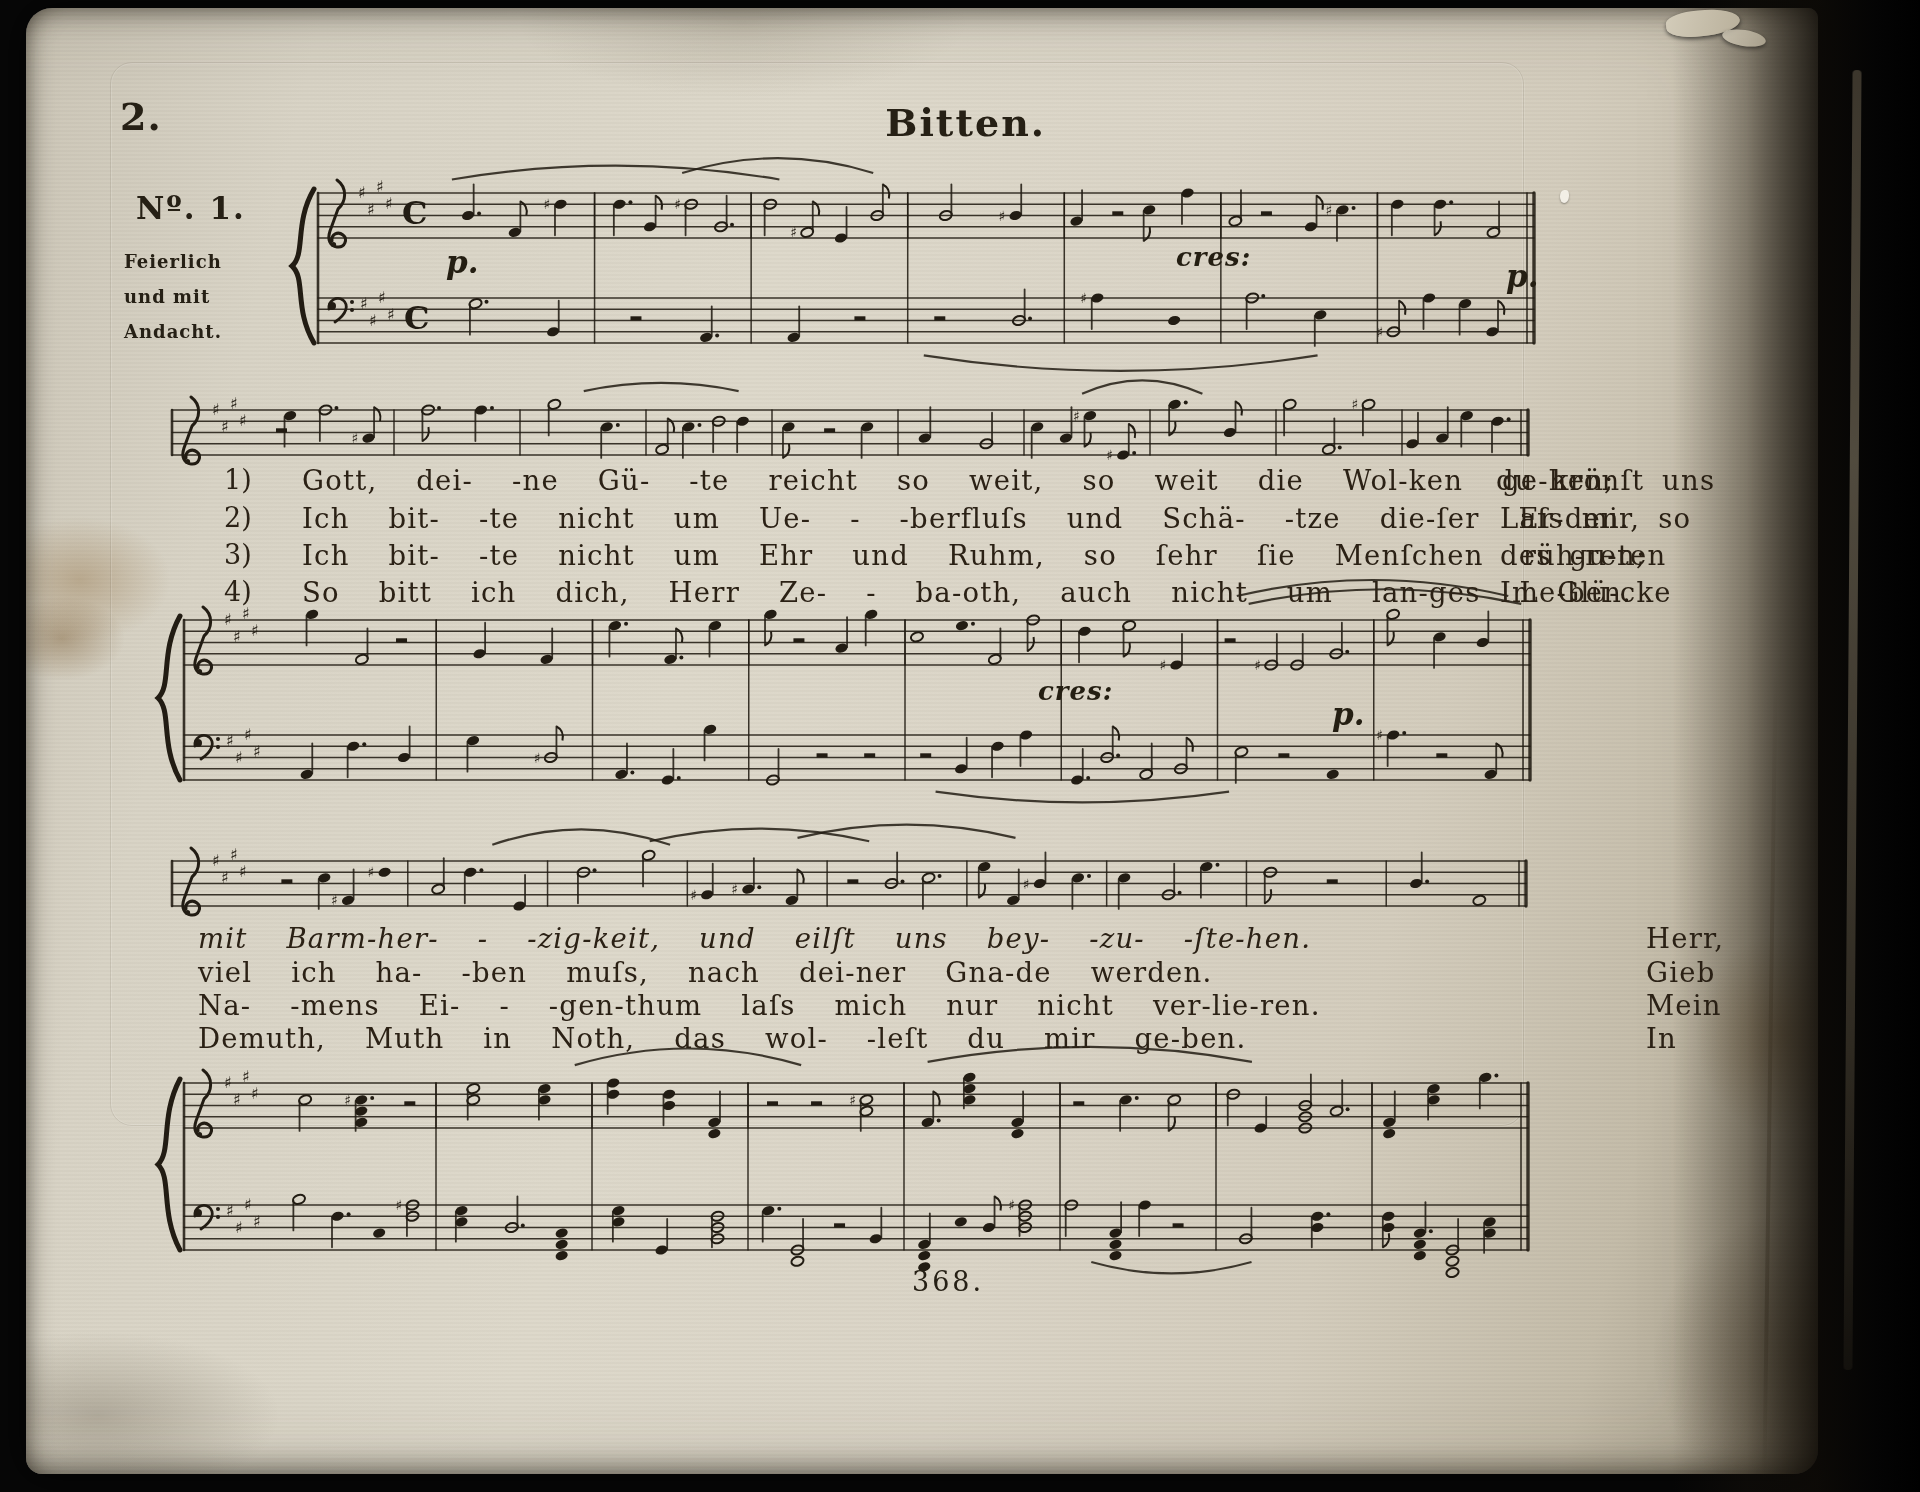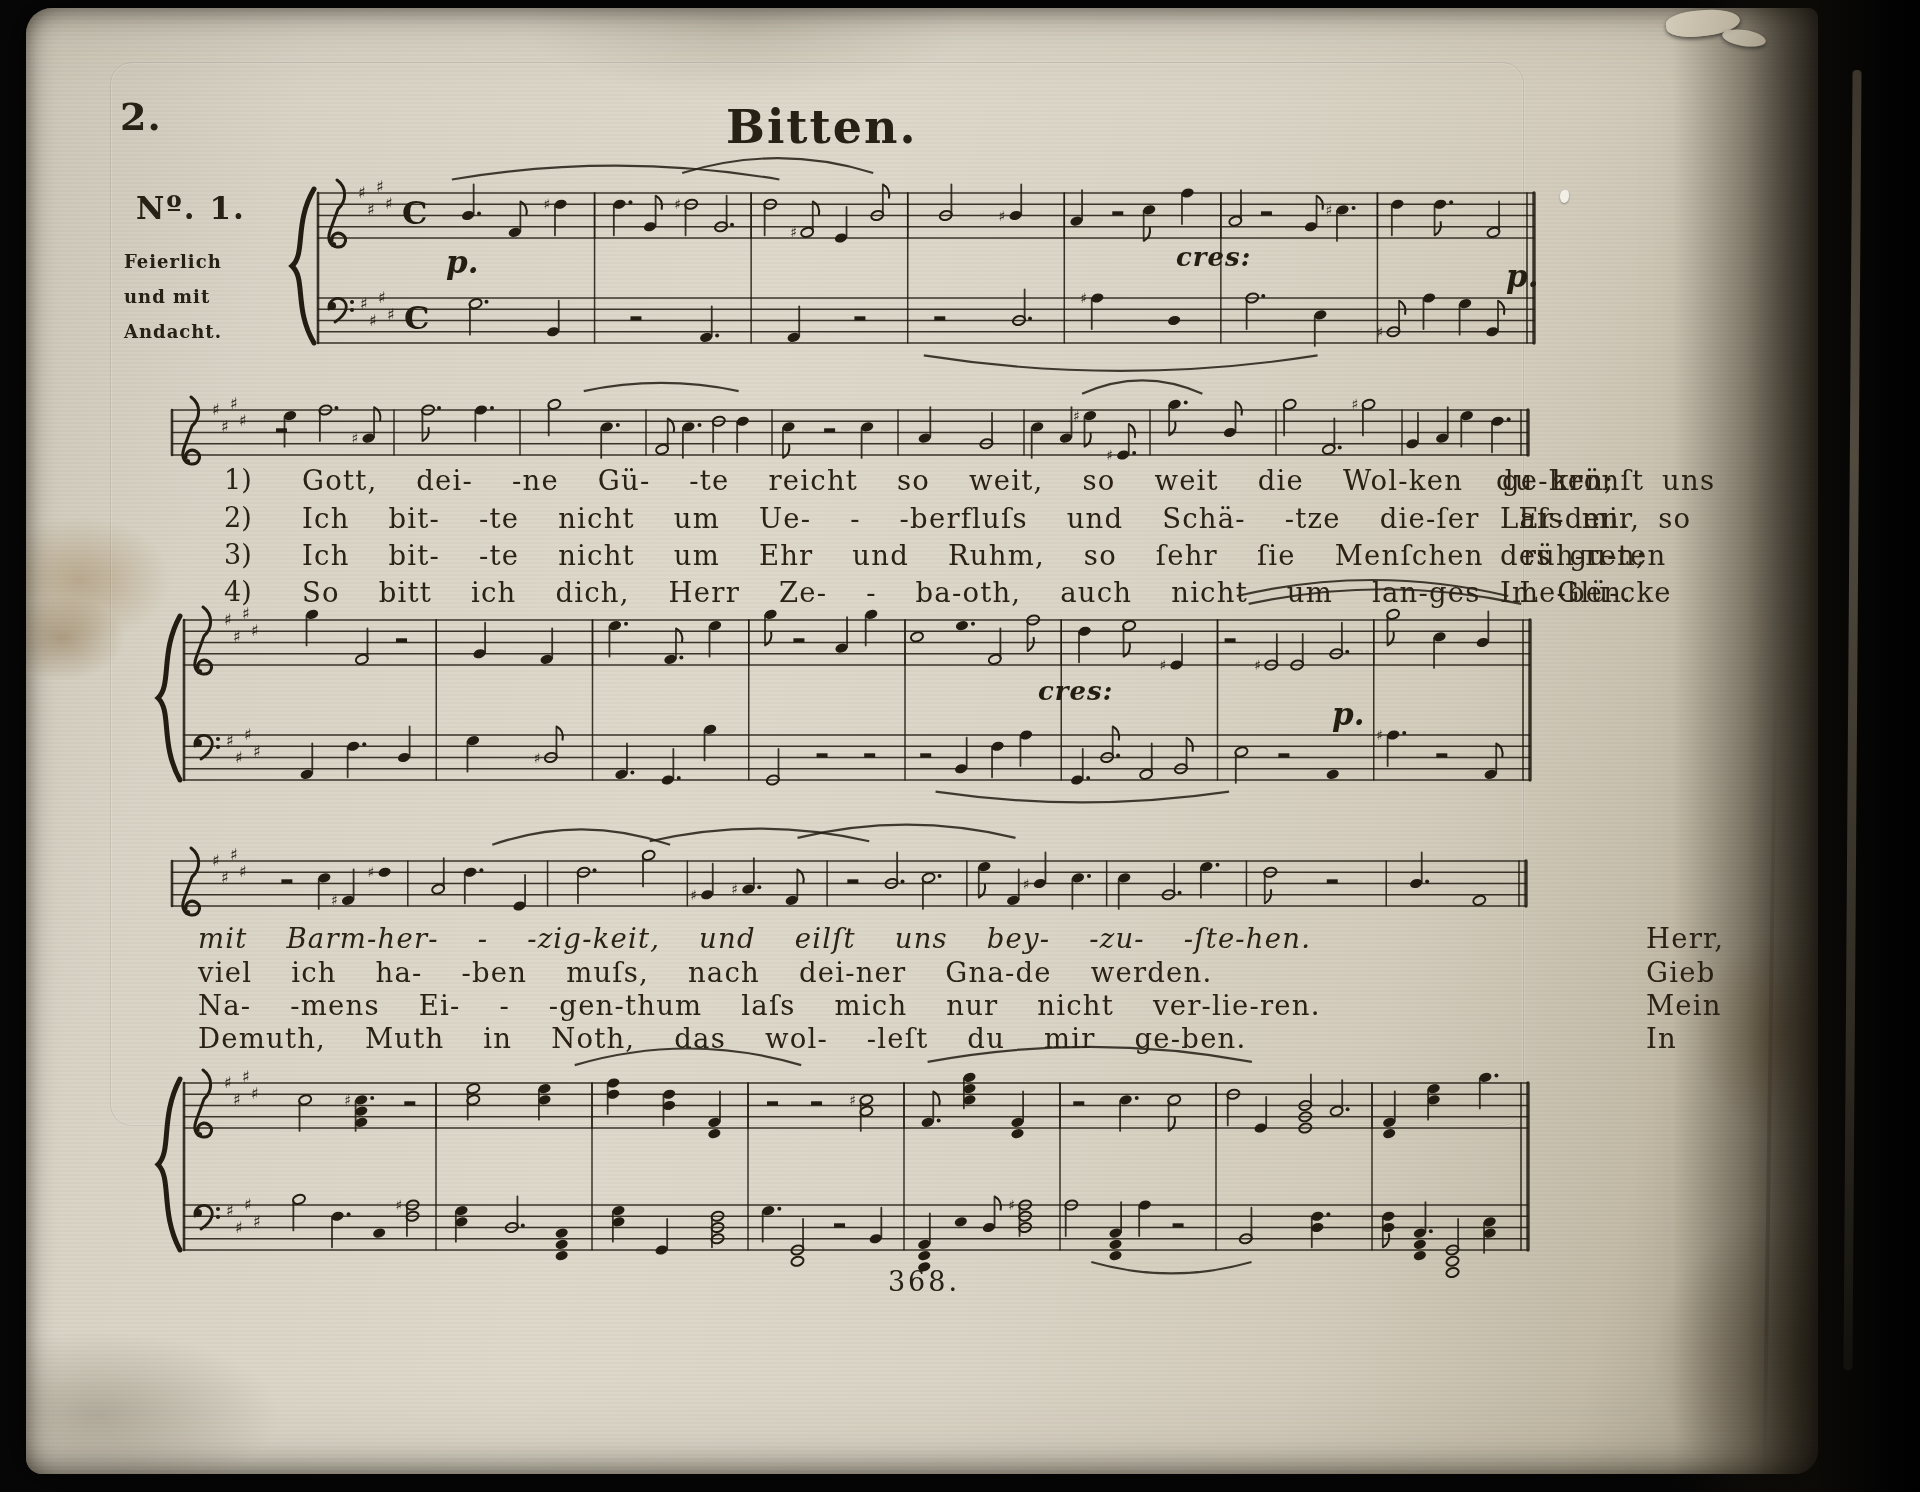--- a/index.html
+++ b/index.html
@@ -35,24 +35,24 @@
     background:linear-gradient(180deg,#4d4639,#6a6252 30%,#3c362b 75%,#181510);
     border-radius:4px;transform:rotate(.4deg);filter:blur(.6px);}
   .scrap{position:absolute;background:linear-gradient(110deg,#d3ccba,#b9b09b);box-shadow:0 2px 4px rgba(0,0,0,.6);}
   .scrap1{left:1666px;top:10px;width:74px;height:26px;border-radius:40% 60% 50% 50%;transform:rotate(-7deg);}
   .scrap2{left:1722px;top:30px;width:44px;height:16px;border-radius:50%;transform:rotate(9deg);opacity:.8;}
   .chip{position:absolute;left:1560px;top:190px;width:9px;height:13px;background:#f2efe6;border-radius:50% 40% 60% 50%;
     box-shadow:0 1px 2px rgba(0,0,0,.35);}
   
   .ink{color:#262015;}
   .page-number{position:absolute;left:94px;top:86px;font-size:38px;font-weight:bold;letter-spacing:1px;}
-  .title{position:absolute;left:700px;top:92px;width:320px;text-align:left;font-size:46px;font-weight:bold;letter-spacing:2px;}
+  .title{position:absolute;left:700px;top:92px;width:320px;text-align:right;font-size:38px;font-weight:bold;letter-spacing:2px;}
   .piece-number{position:absolute;left:110px;top:182px;font-size:31px;font-weight:bold;letter-spacing:2px;}
   .tempo{position:absolute;left:98px;top:236px;font-size:18px;font-weight:bold;line-height:35px;letter-spacing:1px;}
-  .plate-number{position:absolute;left:838px;top:1258px;width:120px;text-align:center;font-size:27px;letter-spacing:3px;}
+  .plate-number{position:absolute;left:886px;top:1258px;width:120px;font-size:27px;letter-spacing:3px;}
   .dyn{position:absolute;font-style:italic;font-weight:bold;color:#241e12;}
   .dyn.p{font-size:31px;}
   .dyn.cres{font-size:26px;letter-spacing:1px;}
   
   .vrow{position:absolute;left:0;width:1792px;height:32px;white-space:nowrap;}
   .vnum{position:absolute;left:198px;font-size:27px;color:#2b2216;}
   .vtext{position:absolute;font-size:27.5px;color:#2b2115;word-spacing:29px;letter-spacing:1.2px;}
   .vend{position:absolute;font-size:27.5px;color:#2b2115;word-spacing:8px;letter-spacing:1.2px;}
   #music-svg{position:absolute;left:0;top:0;}
 </style>

